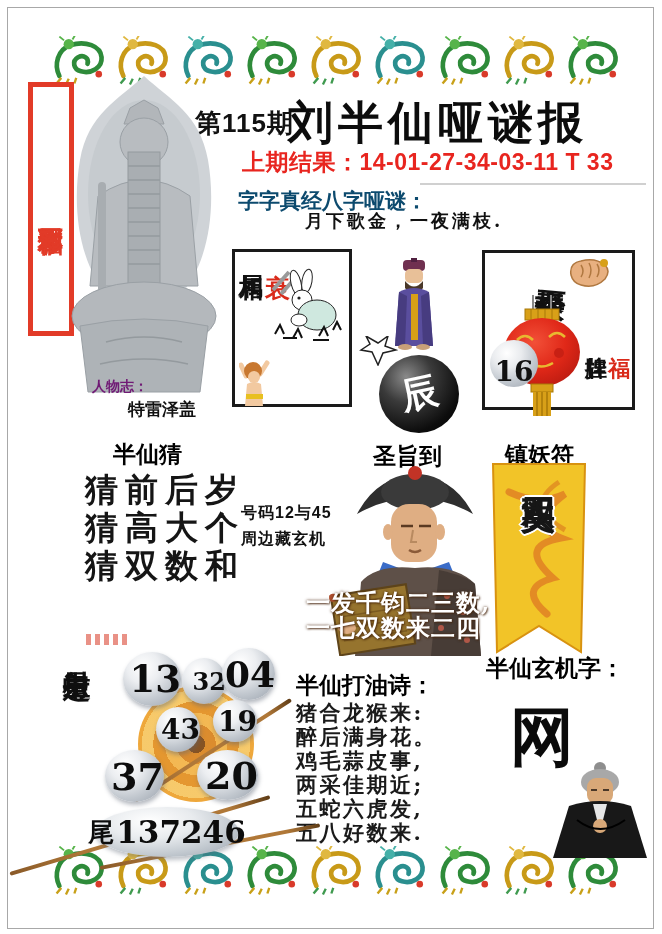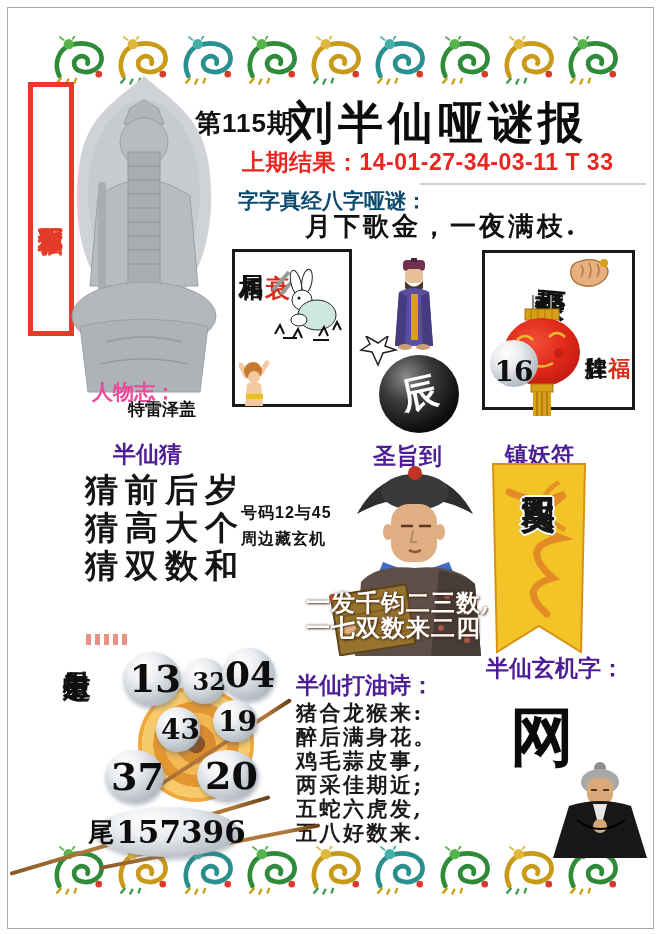--- a/index.html
+++ b/index.html
@@ -23,23 +23,23 @@
 
   .statue { left:50px; top:74px; z-index:2; }
 
   
   .issue { left:195px; top:106px; font-size:26px; font-weight:800; color:#111; letter-spacing:1px; }
   .main-title { left:288px; top:93px; font-size:45px; font-weight:900; color:#0c0c0c; letter-spacing:5px;
                 font-family:"DejaVu Serif","Liberation Serif",serif; }
   .last-result { left:242px; top:147px; font-size:23px; font-weight:700; color:#e8251f; letter-spacing:0.5px; }
   .artifact-line { background:#d0d0d0; height:2px; }
   .riddle-label { left:238px; top:187px; font-size:21px; font-weight:800; color:#0c4a6e; }
-  .riddle-text { left:305px; top:209px; font-size:26px; font-weight:700; color:#111; letter-spacing:3px; }
-
-  .figure-label { left:92px; top:378px; font-size:21px; font-weight:800; color:#ec4899; z-index:3; }
+  .riddle-text { left:305px; top:209px; font-size:18px; font-weight:700; color:#111; letter-spacing:3px; }
+
+  .figure-label { left:92px; top:378px; font-size:14px; font-weight:800; color:#701a75; z-index:3; }
   .figure-name { left:128px; top:398px; font-size:17px; font-weight:800; color:#111; z-index:3; }
 
   
   .zodiac-box { left:232px; top:249px; width:120px; height:158px; border:3px solid #1a1a1a; background:#fff; }
   .zodiac-col { position:absolute; left:3px; top:2px; font-size:25px; font-weight:800; line-height:1.06; }
   .zodiac-col .decline { color:#d92a1a; display:block; }
   .zodiac-col .word { color:#111; }
   .rabbit { position:absolute; left:34px; top:16px; }
   .child { position:absolute; left:4px; top:104px; }
 
@@ -61,21 +61,21 @@
   .fortune-ball { position:absolute; left:5px; top:87px; width:48px; height:47px; border-radius:50%;
                   background:radial-gradient(circle at 35% 28%, #ffffff 0%, #e9ebee 32%, #c2c8cf 62%, #98a0aa 100%);
                   display:flex; align-items:center; justify-content:center; z-index:2; }
   .fortune-ball span { font-size:28px; font-weight:700; color:#111;margin-top:16px; }
   .fortune-tag { position:absolute; left:100px; top:86px; font-size:22px; font-weight:800; line-height:1.05; z-index:2; }
   .fortune-tag .red { color:#d92a1a; display:block; }
   .fortune-tag .black { color:#111; }
   .fist { position:absolute; left:80px; top:2px; }
 
   
-  .sec-title { font-size:23px; font-weight:800; color:#4c1d95;font-family:Liberation Mono, monospace; }
+  .sec-title { font-size:23px; font-weight:800; color:#000000;font-family:Liberation Mono, monospace; }
 
   .guess-lines { left:85px; top:471px; font-size:33px; font-weight:700; color:#151515; letter-spacing:7px; line-height:37px; }
   .guess-lines div { margin-bottom:1px; }
 
   .decree-hints { left:241px; top:500px; font-size:16px; font-weight:800; color:#111; line-height:26px; letter-spacing:1px; }
 
   .official-photo { left:327px; top:460px; z-index:4; }
   .decree-overlay { left:306px; top:590px; z-index:6; color:#ffffff; font-size:24px; font-weight:700;
                     line-height:25px; letter-spacing:1px; text-shadow:0 0 3px rgba(70,35,10,.85), 1px 1px 2px rgba(70,35,10,.7); }
 
@@ -370,21 +370,21 @@
       <span class="serif">19</span>
     </div>
   <div class="ball b37">
       <span class="serif">37</span>
     </div>
   <div class="ball b20">
       <span class="serif">20</span>
     </div>
   <div class="tail-ball">
     <span class="pre">尾</span>
-    <span class="digits serif">157396</span>
+    <span class="digits serif">137246</span>
   </div>
 
   <div class="abs sec-title doggerel-title">半仙打油诗：</div>
   <div class="abs doggerel-lines serif">
     <div>猪合龙猴来:</div>
     <div>醉后满身花。</div>
     <div>鸡毛蒜皮事,</div>
     <div>两采佳期近;</div>
     <div>五蛇六虎发,</div>
     <div>五八好数来.</div>

